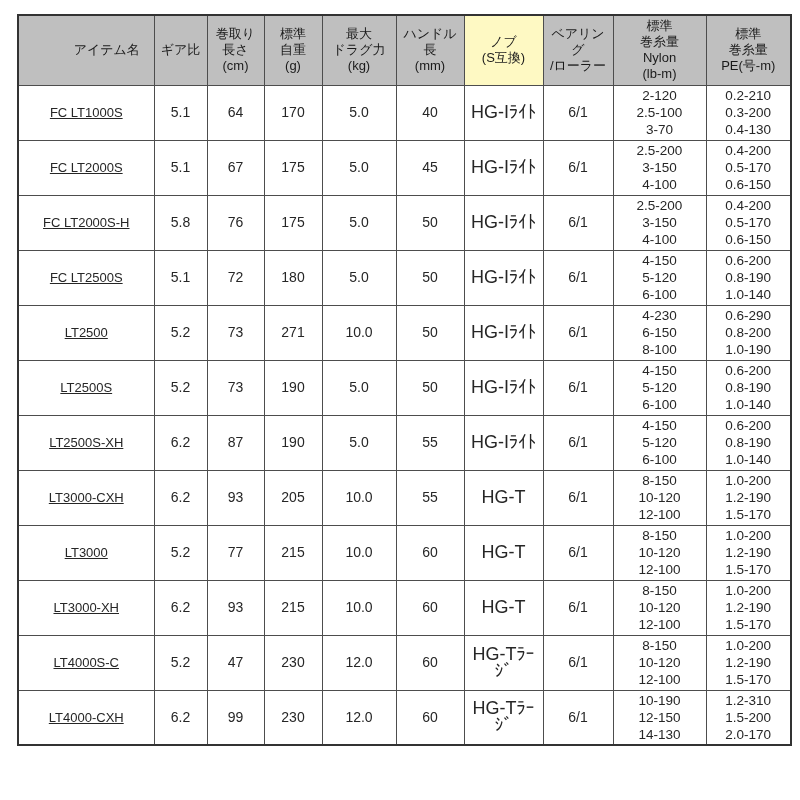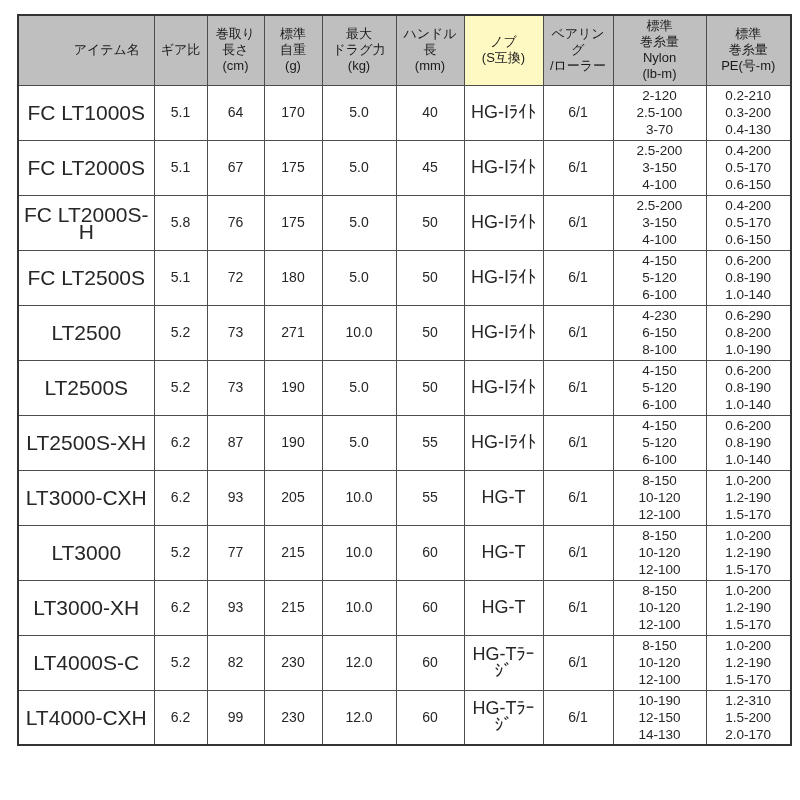--- a/index.html
+++ b/index.html
@@ -47,21 +47,21 @@
     line-height: 16px;
     color: #1a1a1a;
   }
   table.spec tbody td {
     height: 55px;
     font-size: 14px;
     line-height: 17px;
     color: #262626;
     background: #ffffff;
   }
-  table.spec tbody td.c-item { font-size: 21px; }
+  table.spec tbody td.c-item { font-size: 13px; text-decoration: underline; }
   table.spec tbody td.c-knob { font-size: 18px; }
   table.spec tbody td.c-nylon, table.spec tbody td.c-pe {
     font-size: 13.5px;
     line-height: 17px;
   }
 </style>
 </head>
 <body>
 
 <div class="page">
@@ -209,21 +209,21 @@
           <td class="c-drag">10.0</td>
           <td class="c-handle">60</td>
           <td class="c-knob">HG-T</td>
           <td class="c-bearing">6/1</td>
           <td class="c-nylon">8-150<br>10-120<br>12-100</td>
           <td class="c-pe">1.0-200<br>1.2-190<br>1.5-170</td>
         </tr>
         <tr>
           <td class="c-item">LT4000S-C</td>
           <td class="c-gear">5.2</td>
-          <td class="c-retrieve">82</td>
+          <td class="c-retrieve">47</td>
           <td class="c-weight">230</td>
           <td class="c-drag">12.0</td>
           <td class="c-handle">60</td>
           <td class="c-knob">HG-Tﾗｰｼﾞ</td>
           <td class="c-bearing">6/1</td>
           <td class="c-nylon">8-150<br>10-120<br>12-100</td>
           <td class="c-pe">1.0-200<br>1.2-190<br>1.5-170</td>
         </tr>
         <tr>
           <td class="c-item">LT4000-CXH</td>

